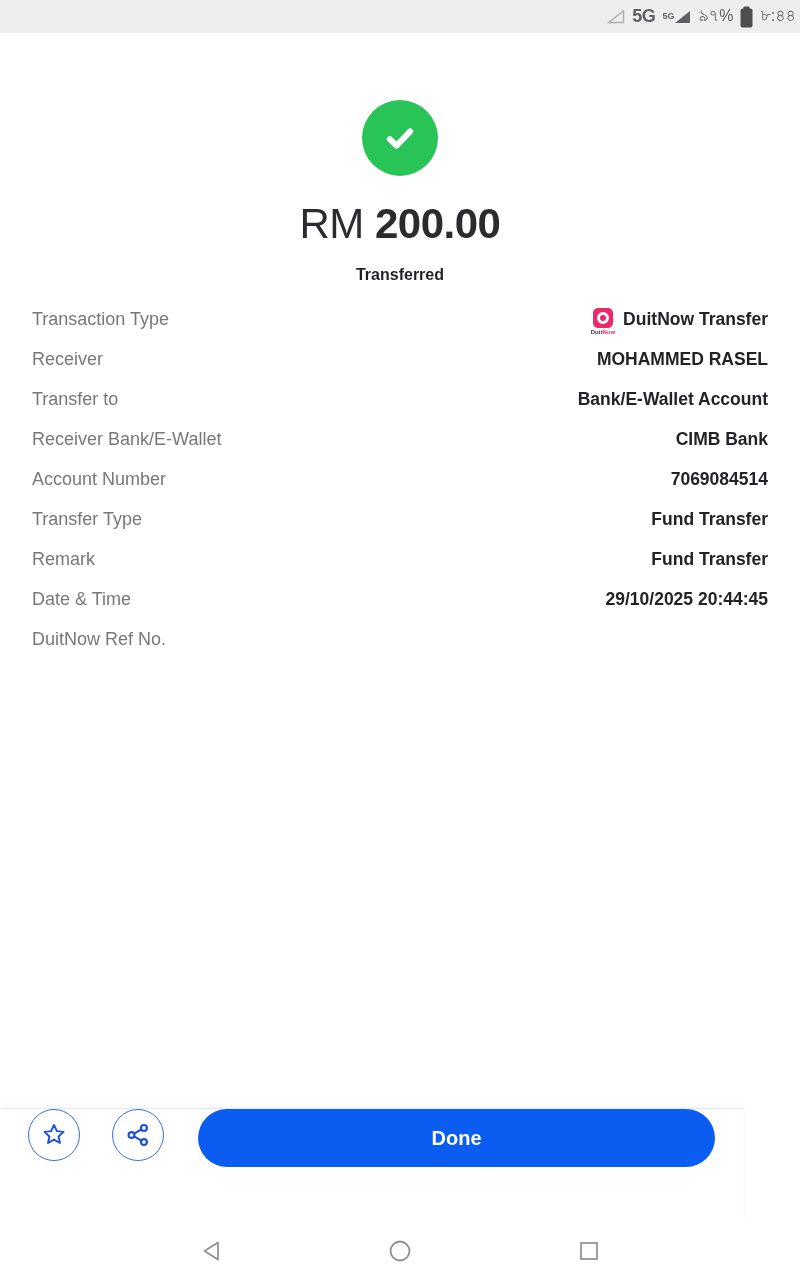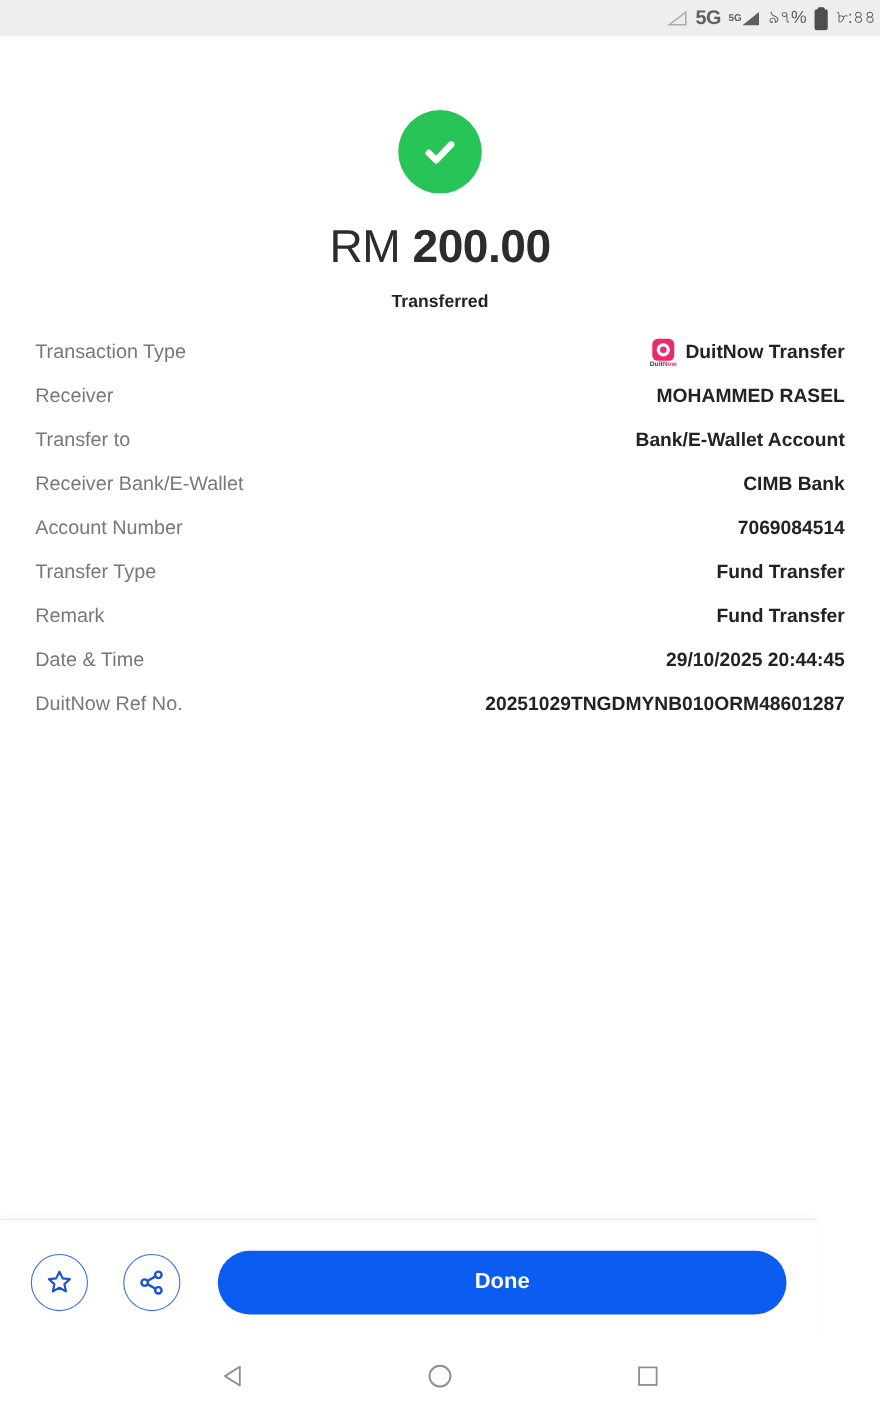--- a/index.html
+++ b/index.html
@@ -26,21 +26,21 @@
   .row { height:40px; display:flex; align-items:center; justify-content:space-between; padding:0 32px; }
   .lbl { font-size:18px; color:#77787C; }
   .val { font-size:17.5px; font-weight:700; color:#212326; display:flex; align-items:center; gap:8px; white-space:nowrap; }
 
   .dnlogo { display:inline-flex; flex-direction:column; align-items:center; line-height:1; transform:translateY(2px); }
   .dnmark { width:20px; height:20px; border-radius:5px; display:flex; align-items:center; justify-content:center; }
   .dnring { width:12px; height:12px; border:3.5px solid #fff; border-radius:50%; }
   .dncap { font-size:6px; font-weight:bold; margin-top:1px; letter-spacing:0; }
 
   
-  .action-bar { position:absolute; left:0; top:1108px; width:743px; height:114px; background:#fff; border-top:1px solid #E9E9E9; box-shadow:0 -3px 8px rgba(0,0,0,0.035); display:flex; align-items:center; padding:0 28px; }
+  .action-bar { position:absolute; left:0; top:1108px; width:743px; height:114px; background:#fff; border-top:1px solid #E9E9E9; box-shadow:0 -3px 8px rgba(0,0,0,0.035); display:flex; padding:0 28px; }
   .circle-btn { width:52px; height:52px; border-radius:50%; background:#fff; border:1.5px solid #3A6FE3; display:flex; align-items:center; justify-content:center; cursor:pointer; }
   .circle-btn + .circle-btn { margin-left:32px; }
   .done-btn { flex:1; margin-left:34px; height:58px; border:none; border-radius:29px; background:#0A5DF0; color:#fff; font-size:20px; font-weight:600; font-family:inherit; cursor:pointer; }
 
   
   .nav-bar { position:absolute; left:0; top:1222px; width:800px; height:58px; background:#fff; }
   .nav-ico { position:absolute; top:50%; transform:translate(-50%,-50%); display:flex; }
   .nav-back { left:211px; } .nav-home { left:400px; } .nav-recents { left:589px; }
 </style>
 </head>
@@ -147,24 +147,20 @@
   <div class="row">
     <span class="lbl">Date &amp; Time</span>
     <span class="val">
 
       <span>29/10/2025 20:44:45</span>
     </span>
   </div>
 
   <div class="row">
     <span class="lbl">DuitNow Ref No.</span>
-    <span class="val">
-
-      <span>20251029TNGDMYNB010ORM48601287</span>
-    </span>
   </div>
 </div>
 
 <div class="action-bar">
   <button class="circle-btn">
     <span style="display:flex">
       <svg width="26" height="26" viewBox="0 0 24 24">
           <path d="M12 2.8l2.7 5.6 6.1.7-4.6 4.2 1.3 6.1L12 16.3l-5.5 3.1 1.3-6.1-4.6-4.2 6.1-.7z" fill="none" stroke="#1D52D4" stroke-width="1.8" stroke-linejoin="round"></path>
         </svg>
     </span>

